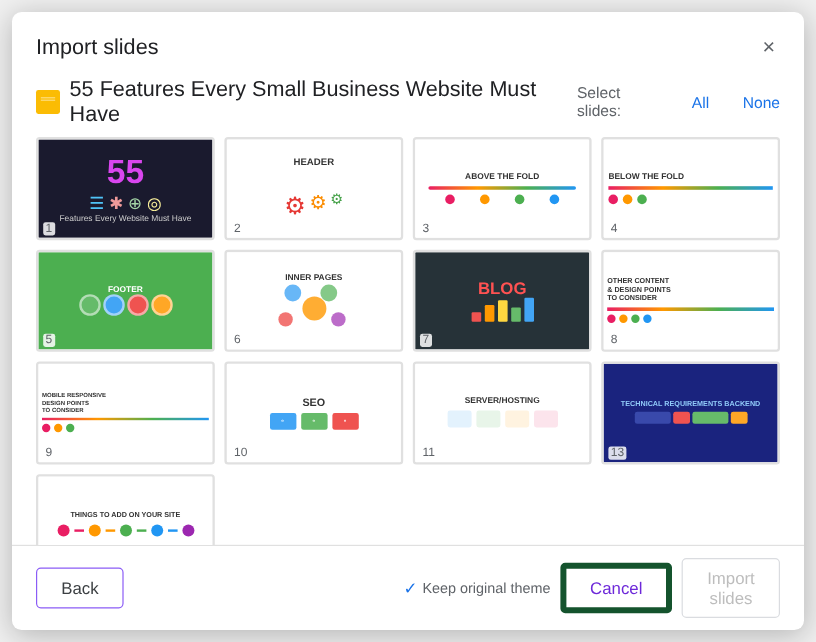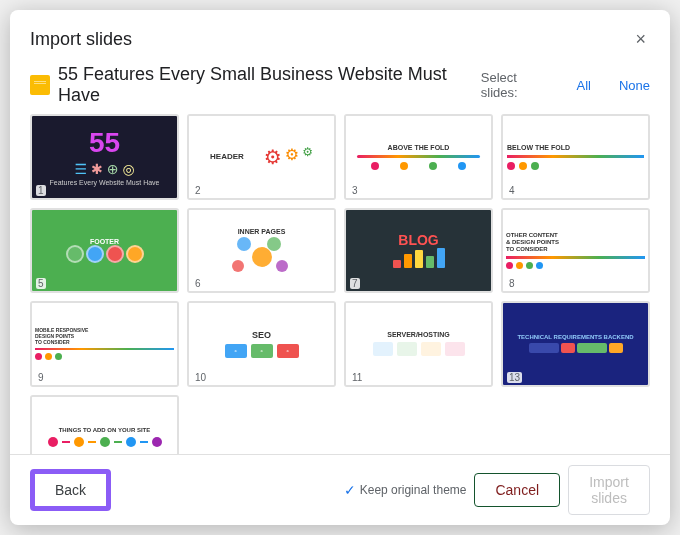--- a/index.html
+++ b/index.html
@@ -134,21 +134,21 @@
       justify-content: center;
       font-size: 8px;
       overflow: hidden;
     }
     
     .s1 { background: #1a1a2e; color: white; flex-direction: column; gap: 2px; }
     .s1-num { font-size: 28px; font-weight: bold; color: #d946ef; }
     .s1-icons { display: flex; gap: 4px; font-size: 14px; }
     .s1-text { font-size: 7px; color: #ccc; }
     
-    .s2 { background: #fff; flex-direction: row; align-items: center; gap: 20px; }
+    .s2 { background: #fff; flex-direction: column; align-items: center; gap: 20px; }
     .s2-title { font-size: 8px; font-weight: bold; color: #333; }
     .s2-gears { display: flex; gap: 3px; font-size: 18px; }
     
     .s3 { background: #fff; flex-direction: column; align-items: center; }
     .s3-title { font-size: 7px; font-weight: bold; color: #333; }
     .s3-dots { display: flex; justify-content: space-around; width: 80%; }
     .dot { width: 8px; height: 8px; border-radius: 50%; }
     
     .s4 { background: #fff; flex-direction: column; align-items: flex-start; padding: 4px; }
     .s4-title { font-size: 7px; font-weight: bold; color: #333; }
@@ -225,27 +225,27 @@
     .btn {
       padding: 8px 20px;
       border-radius: 4px;
       font-size: 14px;
       cursor: pointer;
       border: none;
       font-family: Arial, sans-serif;
     }
     .btn-outline {
       background: transparent;
-      border: 5px solid #8b5cf6;
+      border: 1px solid #8b5cf6;
       color: #3c4043;
     }
     .btn-cancel {
       background: transparent;
-      border: 1px solid #14532d;
-      color: #7f1d1d;
+      border: 5px solid #14532d;
+      color: #6d28d9;
     }
     .btn-import {
       background: transparent;
       border: 1px solid #dadce0;
       color: #bdbdbd;
     }
     .keep-theme {
       display: flex;
       align-items: center;
       gap: 4px;

